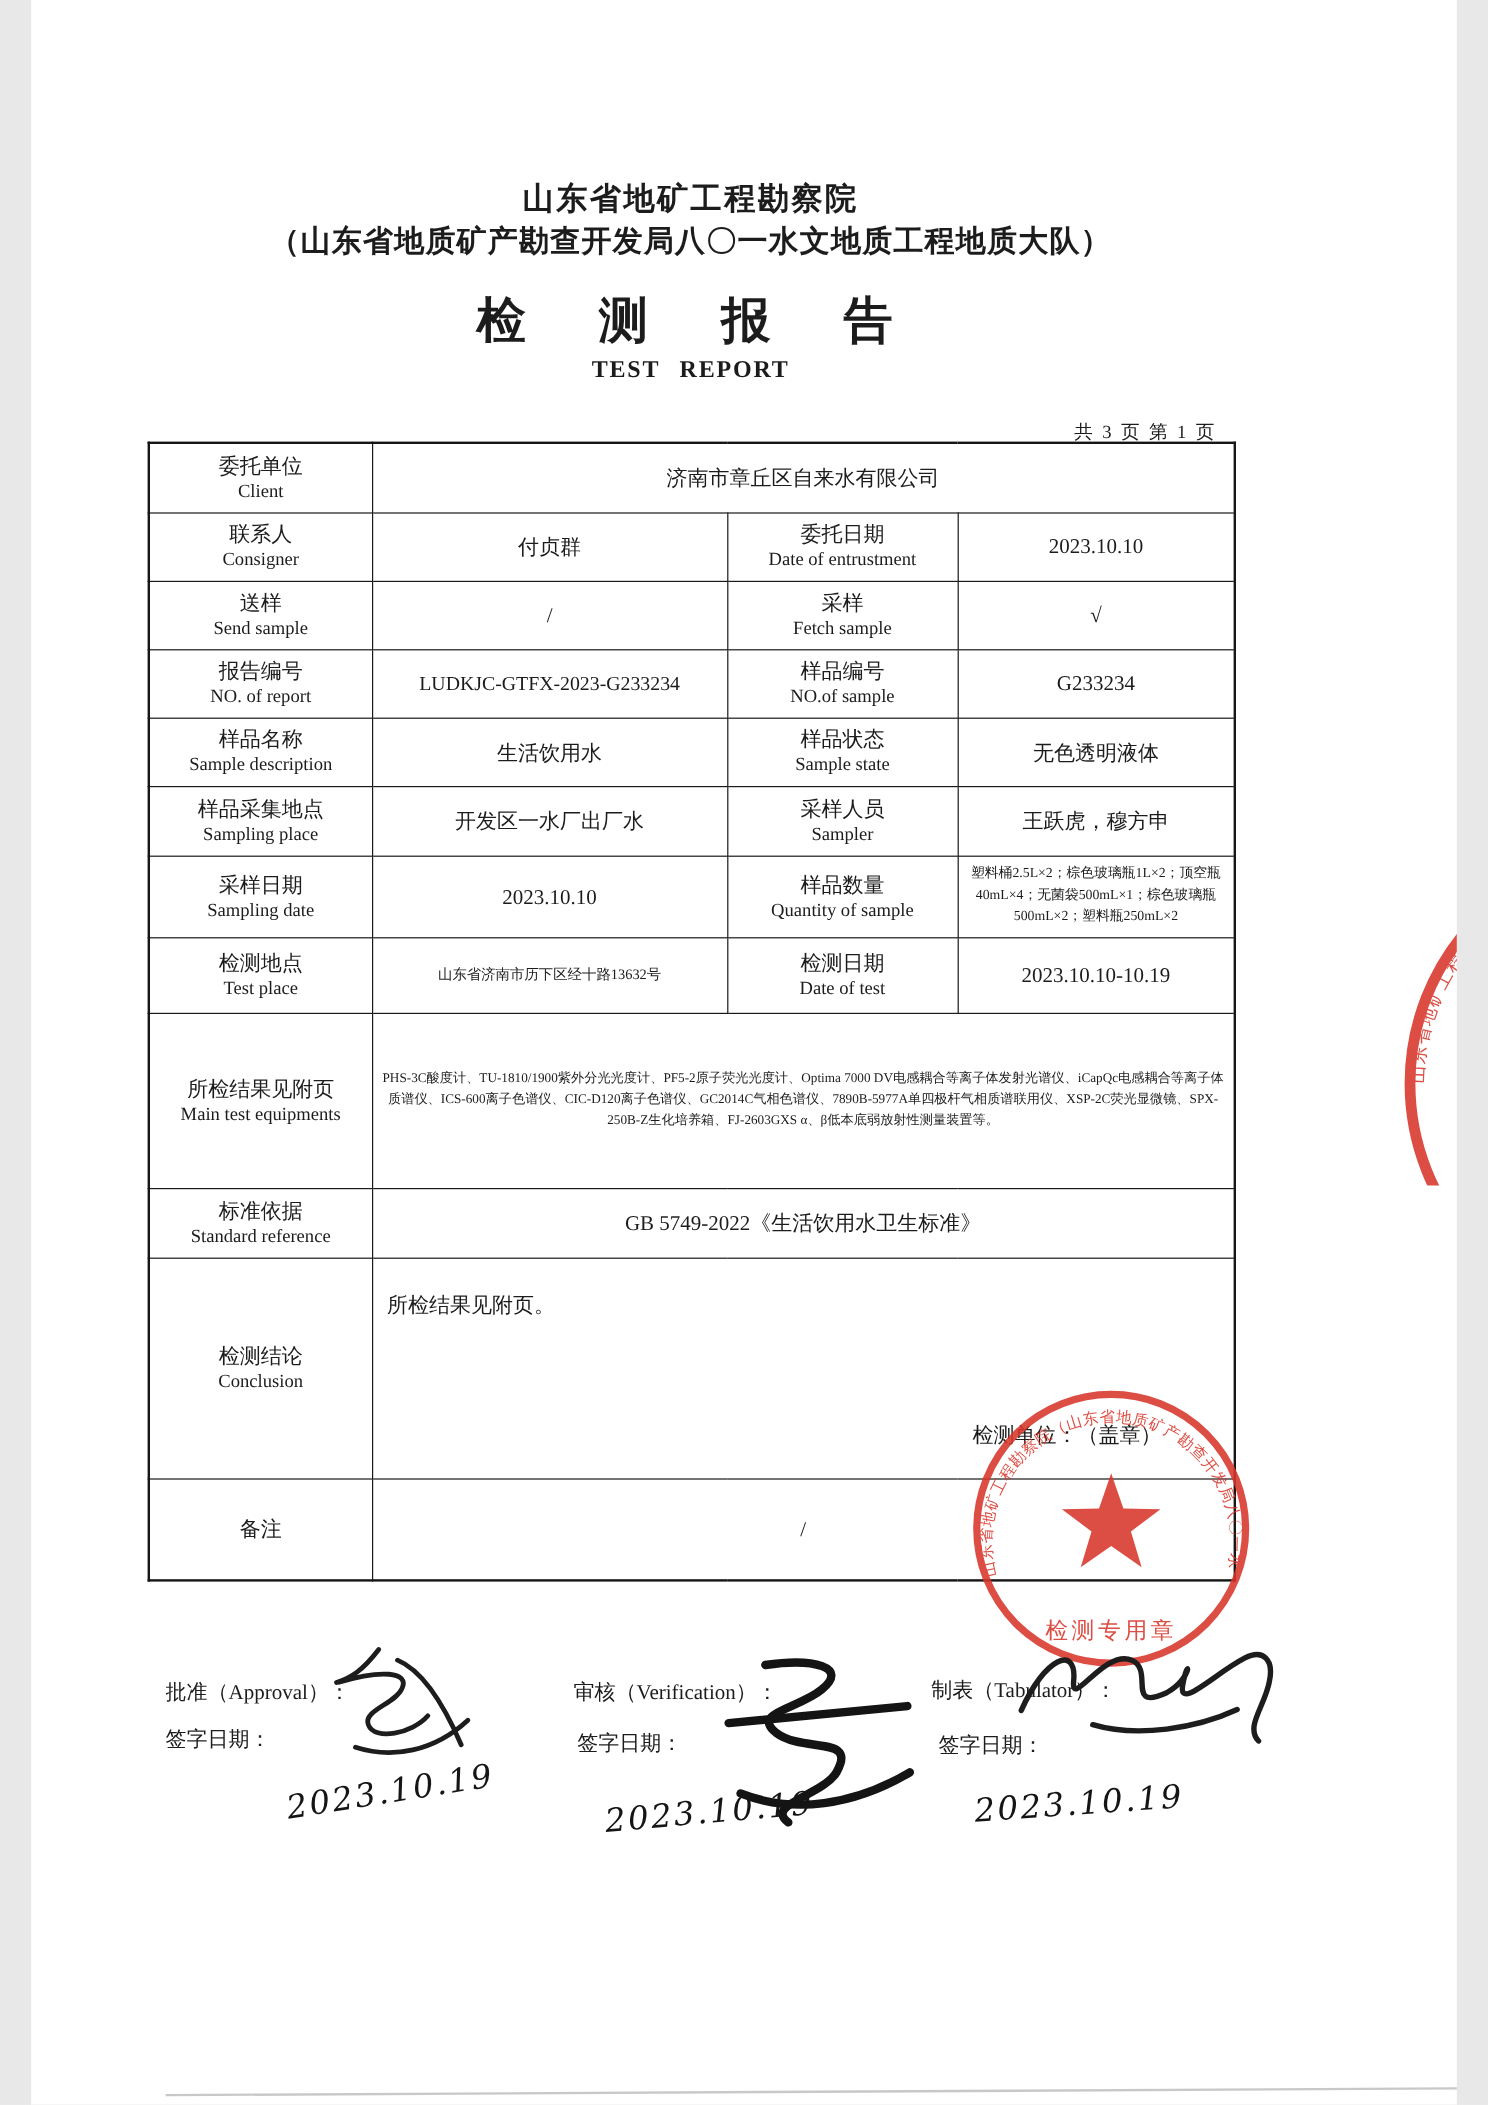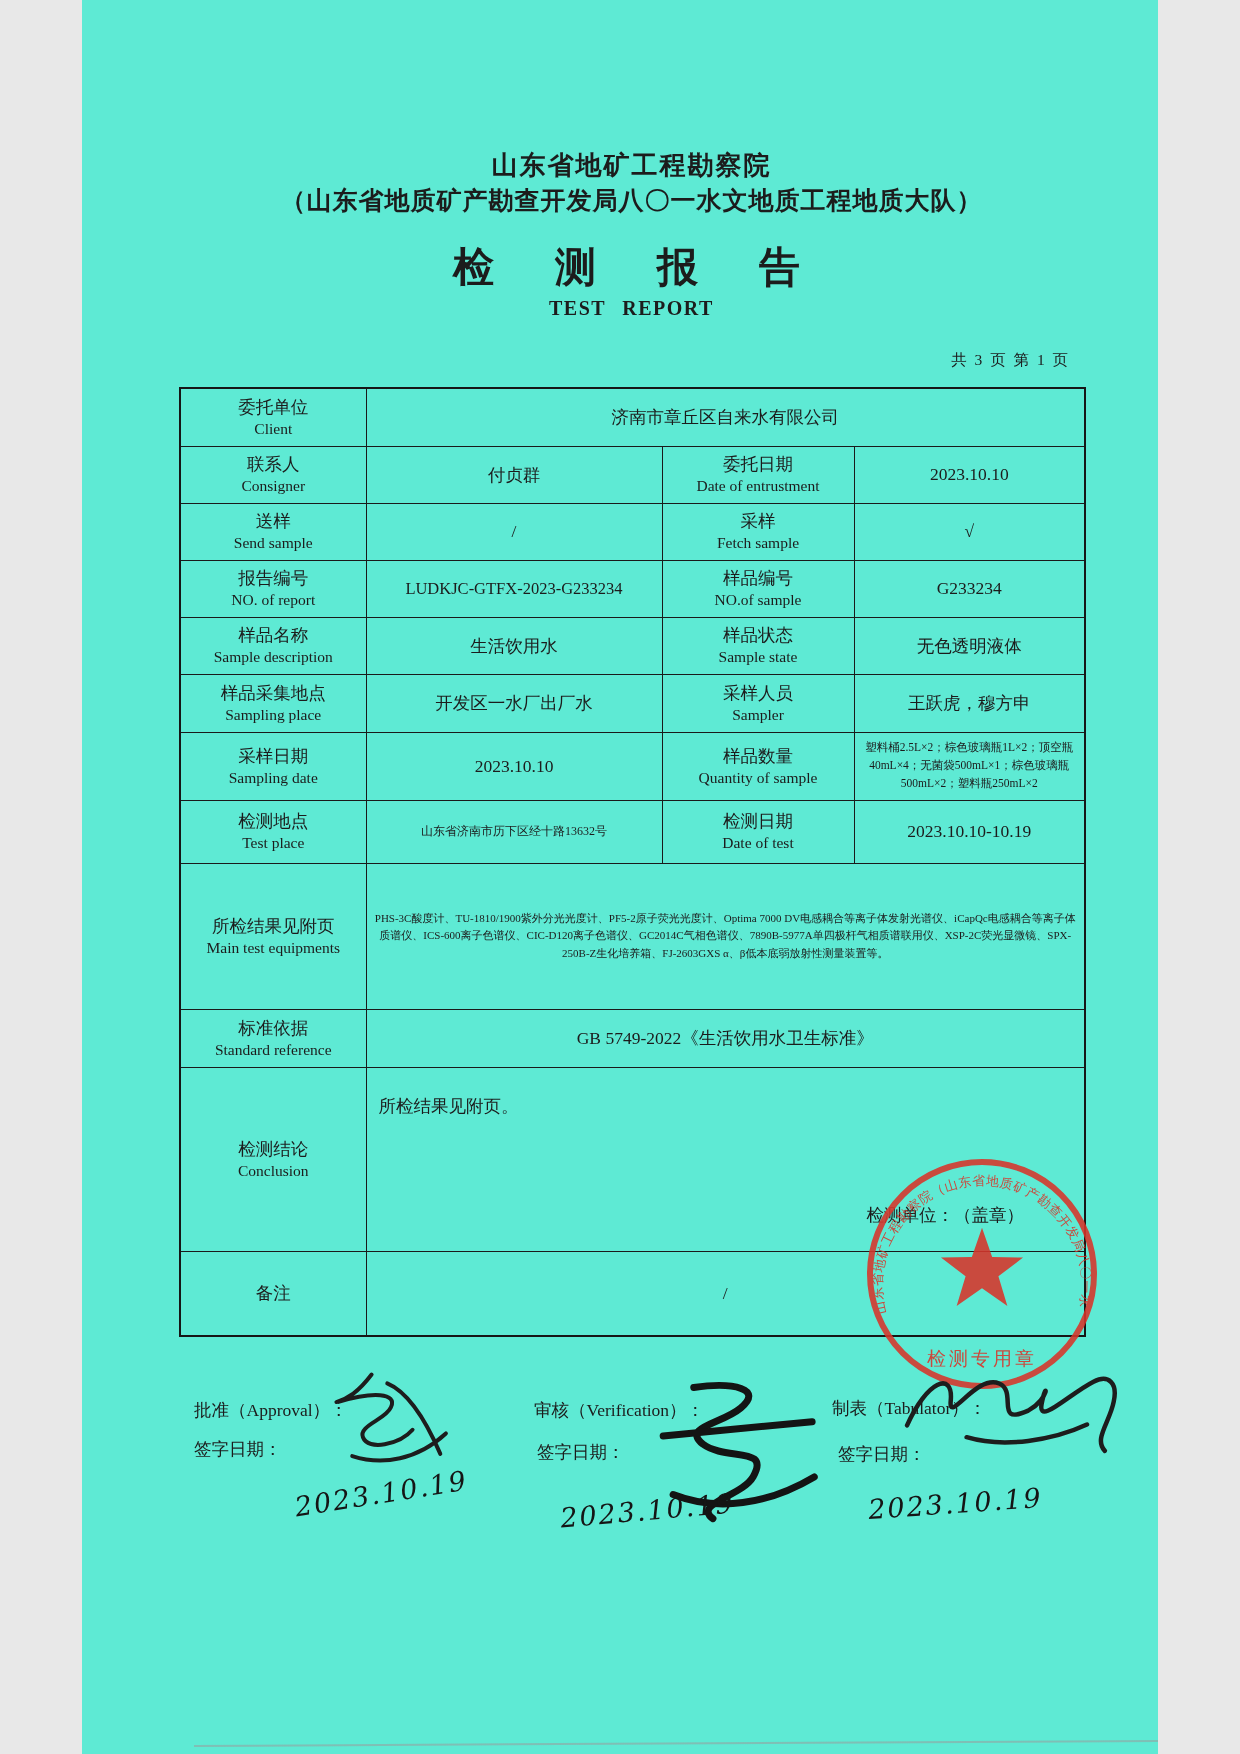--- a/index.html
+++ b/index.html
@@ -1,31 +1,31 @@
 <!DOCTYPE html>
 <html><head>
 <meta charset="utf-8">
 <style>
   html,body{margin:0;padding:0;background:#e8e8e8;}
   #page{
-    position:relative;width:1076px;height:1754px;margin:0 auto;
-    background:#5eead4;overflow:hidden;
+    position:relative;width:1188px;height:1754px;margin:0 auto;
+    background:#ffffff;overflow:hidden;
     font-family:"Liberation Serif","DejaVu Serif",serif;color:#1c1c1c;
   }
   .abs{position:absolute;}
   
   .hdr-wrap{left:97px;width:905px;text-align:center;}
   .org1{top:148px;font-size:26px;font-weight:bold;letter-spacing:2px;}
   .org2{top:184px;font-size:25px;font-weight:bold;letter-spacing:1px;}
   .title-cn{top:240px;font-size:41px;font-weight:bold;letter-spacing:10px;}
   .title-en{top:297px;font-size:20px;font-weight:bold;letter-spacing:1.5px;word-spacing:10px;}
   .page-info{top:350px;font-size:15.5px;text-align:right;padding-right:14px;box-sizing:border-box;letter-spacing:2px;}
   
   table.report{
-    position:absolute;left:97px;top:387px;width:905px;
+    position:absolute;left:97px;top:368px;width:905px;
     border-collapse:collapse;table-layout:fixed;
     border:2.5px solid #161616;
   }
   table.report td{
     border:1.6px solid #1a1a1a;vertical-align:middle;text-align:center;
     padding:2px 4px;overflow:hidden;
   }
   .lcn{font-size:17.5px;line-height:1.3;}
   .len{font-size:15.5px;line-height:1.25;}
   .val{font-size:17.5px;}

